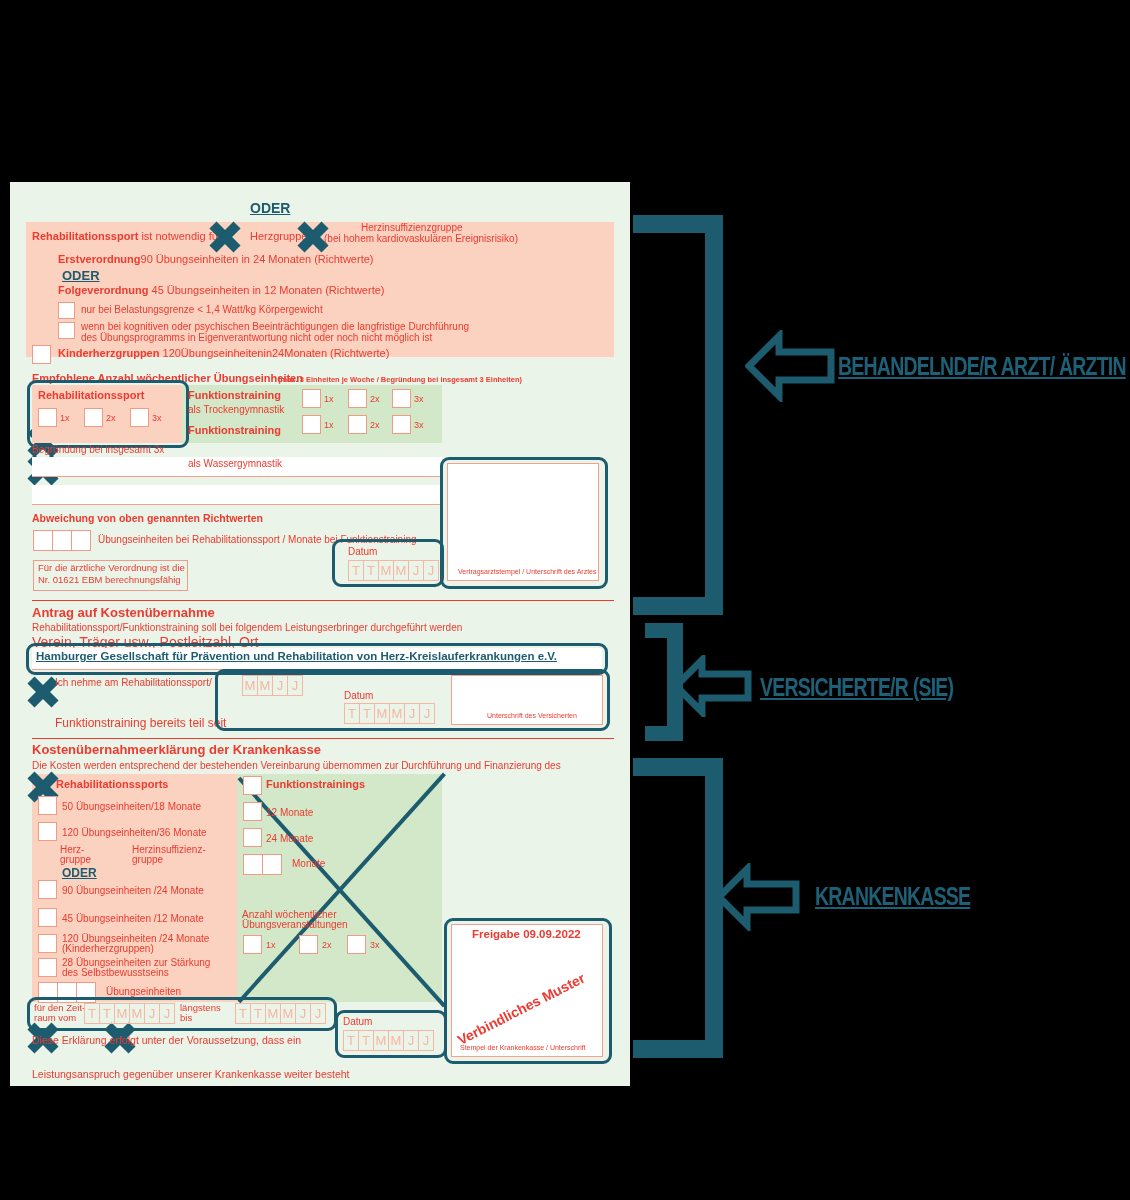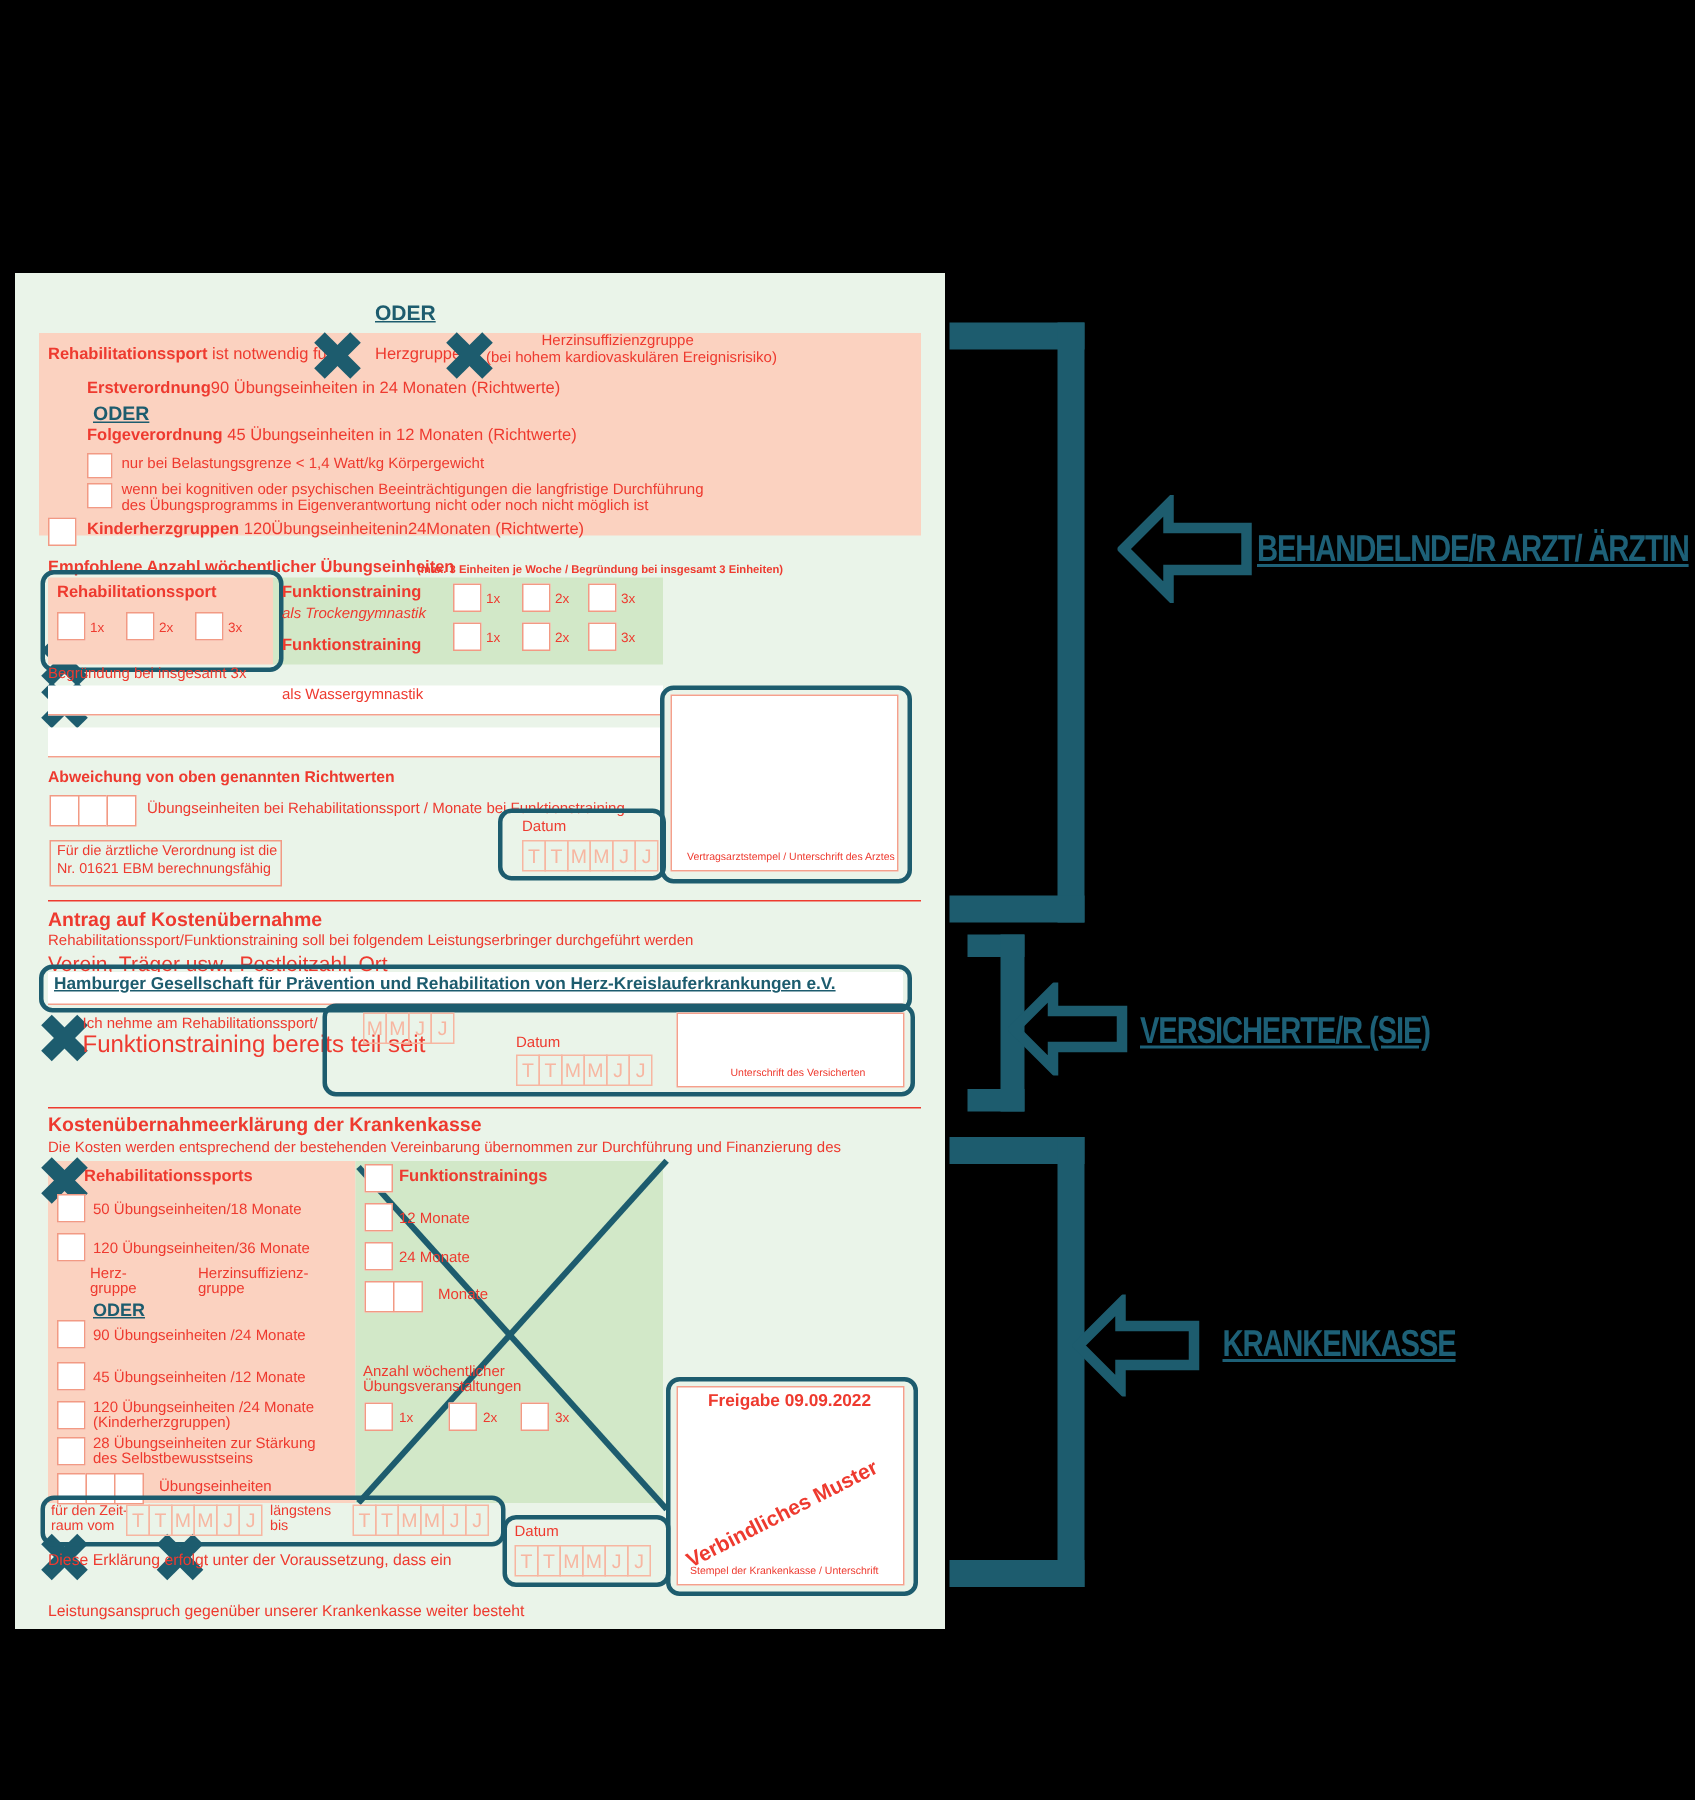--- a/index.html
+++ b/index.html
@@ -148,21 +148,21 @@
   <div class="cb lg abs" style="left:28px; top:226px;"></div>
   <div class="abs" style="left:50px; top:231px; font-size:9px; color:#ee3a2f;">1x</div>
   <div class="cb lg abs" style="left:74px; top:226px;"></div>
   <div class="abs" style="left:96px; top:231px; font-size:9px; color:#ee3a2f;">2x</div>
   <div class="cb lg abs" style="left:120px; top:226px;"></div>
   <div class="abs" style="left:142px; top:231px; font-size:9px; color:#ee3a2f;">3x</div>
 
   <div class="hl" style="left:17px; top:198px; width:162px; height:68px;"></div>
 
   <div class="abs" style="left:178px; top:207px; font-size:11px; font-weight:bold; color:#ee3a2f;">Funktionstraining</div>
-  <div class="abs" style="left:178px; top:222px; font-size:10px; color:#ee3a2f;font-style:italic;">als Trockengymnastik</div>
+  <div class="abs" style="left:178px; top:222px; font-size:10px; color:#ee3a2f;">als Trockengymnastik</div>
 
   <div class="cb lg abs" style="left:292px; top:207px;"></div>
   <div class="abs" style="left:314px; top:212px; font-size:9px; color:#ee3a2f;">1x</div>
   <div class="cb lg abs" style="left:338px; top:207px;"></div>
   <div class="abs" style="left:360px; top:212px; font-size:9px; color:#ee3a2f;">2x</div>
   <div class="cb lg abs" style="left:382px; top:207px;"></div>
   <div class="abs" style="left:404px; top:212px; font-size:9px; color:#ee3a2f;">3x</div>
 
   <div class="abs" style="left:178px; top:242px; font-size:11px; font-weight:bold; color:#ee3a2f;">Funktionstraining</div>
 
@@ -212,21 +212,21 @@
   <div class="abs" style="left:22px; top:423px; font-size:13px; font-weight:bold; color:#ee3a2f;">Antrag auf Kostenübernahme</div>
   <div class="abs" style="left:22px; top:440px; font-size:10px; color:#ee3a2f;">Rehabilitationssport/Funktionstraining soll bei folgendem Leistungserbringer durchgeführt werden</div>
   <div class="abs" style="left:22px; top:452px; font-size:14px; color:#ee3a2f;">Verein, Träger usw., Postleitzahl, Ort</div>
 
   <div class="abs wline" style="left:22px; top:466px; width:570px; height:22px;"></div>
   <div class="abs" style="left:26px; top:468px; font-size:11.5px; font-weight:bold; color:#1d5c6e; text-decoration:underline;">Hamburger Gesellschaft für Prävention und Rehabilitation von Herz-Kreislauferkrankungen e.V.</div>
   <div class="hl" style="left:16px; top:461px; width:582px; height:32px;"></div>
 
   <div class="xmark" style="left:16px; top:493px;"></div>
   <div class="abs" style="left:45px; top:495px; font-size:10px; color:#ee3a2f;">Ich nehme am Rehabilitationssport/</div>
-  <div class="abs" style="left:45px; top:506px; font-size:16px; color:#ee3a2f;">Funktionstraining bereits teil seit</div>
+  <div class="abs" style="left:45px; top:534px; font-size:12px; color:#ee3a2f;">Funktionstraining bereits teil seit</div>
 
   <div class="abs datecells" style="left:232px; top:493px;">
     <span>M</span>
     <span>M</span>
     <span>J</span>
     <span>J</span>
   </div>
 
   <div class="abs" style="left:334px; top:508px; font-size:10px; color:#ee3a2f;">Datum</div>
   <div class="abs datecells" style="left:334px; top:521px;">

